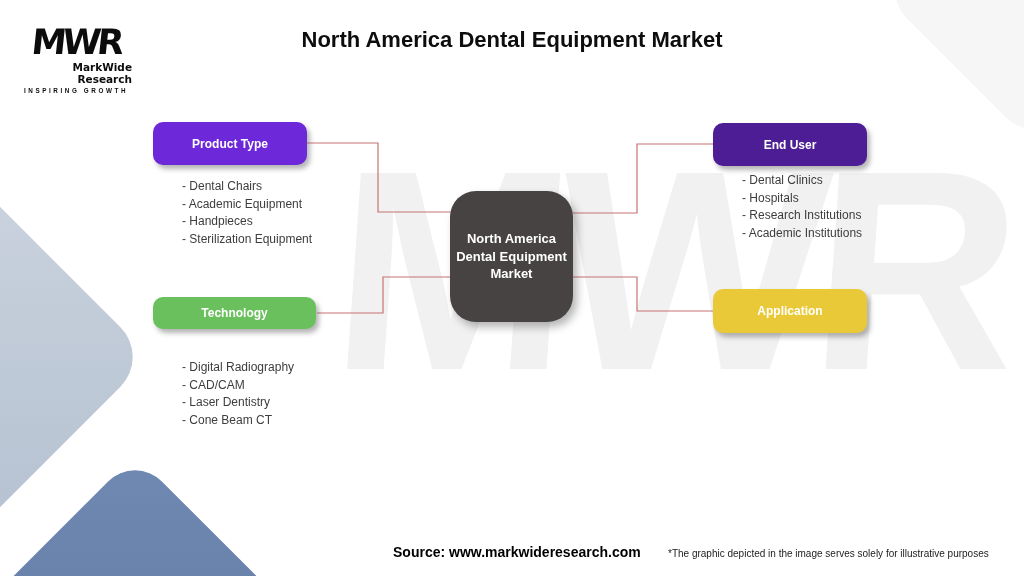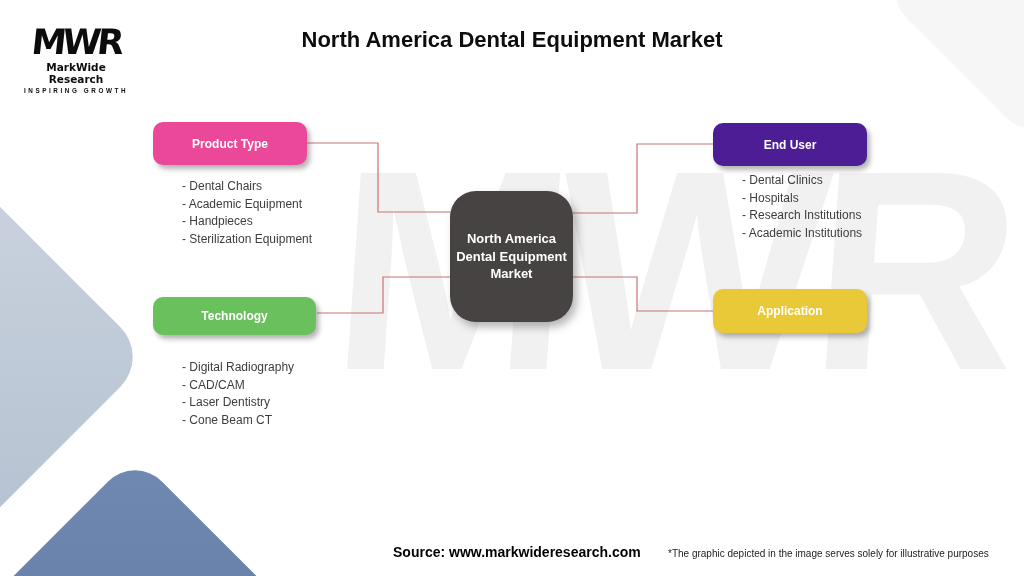--- a/index.html
+++ b/index.html
@@ -31,21 +31,21 @@
     right:-120px;top:-120px;width:220px;height:220px;border-radius:40px;
     background:#f6f6f6;
   }
   
   .logo{position:absolute;left:20px;top:24px;width:112px;text-align:center;z-index:2;}
   .logo-mark{
     font-family:"DejaVu Sans", sans-serif;
     font-size:35px;line-height:36px;font-weight:bold;
     letter-spacing:-4px;color:#0c0c0c;transform:skewX(-6deg);
   }
-  .logo-name{font-family:"DejaVu Sans", sans-serif;font-size:10.5px;font-weight:bold;color:#0c0c0c;margin-top:1px;}
+  .logo-name{font-family:"DejaVu Sans", sans-serif;font-size:10.5px;font-weight:bold;color:#0c0c0c;margin-top:1px;text-align:right;}
   .logo-tagline{font-size:6.3px;font-weight:bold;letter-spacing:2.6px;color:#0c0c0c;margin-top:2px;}
   .title{
     position:absolute;left:0;right:0;top:27px;text-align:center;
     font-size:22px;font-weight:bold;color:#0d0d0d;z-index:2;
   }
   
   .connector-layer{position:absolute;left:0;top:0;z-index:1;pointer-events:none;}
   .connector{fill:none;stroke-width:1.2px;}
   
   .cat-box{
@@ -63,21 +63,21 @@
     position:absolute;left:450px;top:191px;width:123px;height:131px;z-index:2;
     border-radius:26px;
     display:flex;align-items:center;justify-content:center;text-align:center;
     color:#ffffff;font-size:13px;font-weight:bold;line-height:1.35;
     white-space:pre-line;
     box-shadow:4px 5px 8px rgba(70,70,70,0.4);
   }
   
   .box-product    {left:153px;top:122px;width:154px;height:43px;}
   .list-product   {left:182px;top:178px;}
-  .box-technology {left:153px;top:297px;width:163px;height:38px;}
+  .box-technology {left:153px;top:297px;width:163px;height:32px;}
   .list-technology{left:182px;top:359px;}
   .box-enduser    {left:713px;top:123px;width:154px;height:43px;}
   .list-enduser   {left:742px;top:172px;}
   .box-application{left:713px;top:289px;width:154px;height:44px;}
   .list-application{left:742px;top:344px;}
   
   .source{
     position:absolute;left:393px;top:544px;z-index:2;
     font-size:14px;font-weight:bold;color:#000;
   }
@@ -107,21 +107,21 @@
     <polyline class="connector" points="307,143 378,143 378,212 450,212" style="stroke: rgb(200, 114, 114);"></polyline>
     <polyline class="connector" points="573,213 637,213 637,144 713,144" style="stroke: rgb(200, 114, 114);"></polyline>
     <polyline class="connector" points="317,313 383,313 383,277 450,277" style="stroke: rgb(200, 114, 114);"></polyline>
     <polyline class="connector" points="573,277 637,277 637,311 713,311" style="stroke: rgb(200, 114, 114);"></polyline>
   </svg>
 
   <div class="center-node" style="background-color: rgb(71, 67, 67);">North America
 Dental Equipment
 Market</div>
 
-  <div class="cat-box box-product" style="background-color: #ec4899; text-align: center;">Product Type</div>
+  <div class="cat-box box-product" style="background-color: #6d28d9; text-align: center;">Product Type</div>
   <div class="cat-list list-product">
     <div>- Dental Chairs</div>
     <div>- Academic Equipment</div>
     <div>- Handpieces</div>
     <div>- Sterilization Equipment</div>
   </div>
 
   <div class="cat-box box-technology" style="background-color: rgb(105, 192, 92);">Technology</div>
   <div class="cat-list list-technology">
     <div>- Digital Radiography</div>

